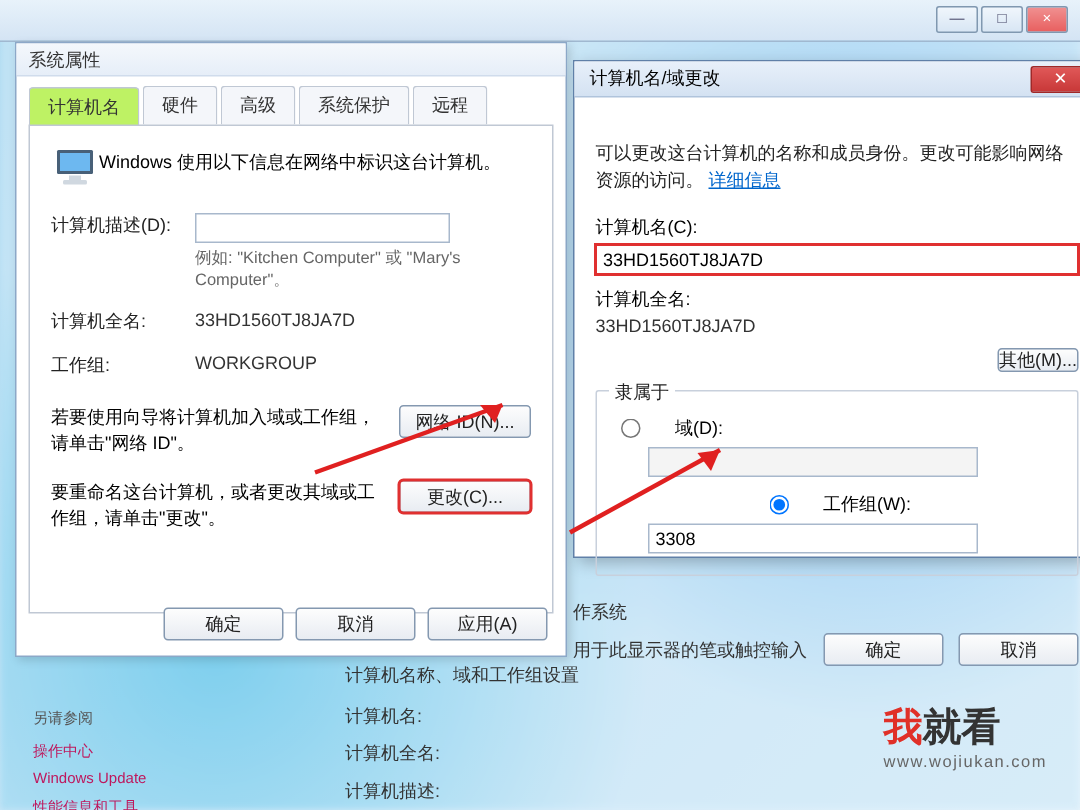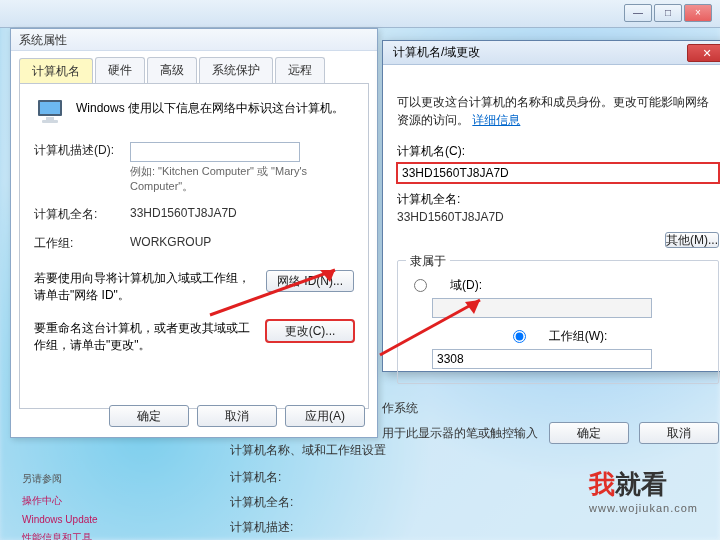--- a/index.html
+++ b/index.html
@@ -10,23 +10,23 @@
 .topchrome { position: absolute; top: 0; left: 0; right: 0; height: 28px; background: linear-gradient(#e8f2fa, #d4e4f4); border-bottom: 1px solid #a0b8d0; }
 .winbtns { position: absolute; top: 4px; right: 8px; display: flex; gap: 2px; }
 .winbtn { width: 28px; height: 18px; border: 1px solid #8098b0; background: linear-gradient(#f0f6fc, #d8e6f4); border-radius: 2px; font-size: 10px; text-align: center; line-height: 16px; color: #446; }
 .winbtn.close { background: linear-gradient(#f09090, #e86060); color: #fff; }
 
 
 .dlg1 { position: absolute; top: 28px; left: 10px; width: 368px; height: 410px; background: #fff; border: 1px solid #8ca8c8; box-shadow: 2px 2px 6px rgba(0,0,0,0.15); }
 .dlg1 .titlebar { height: 22px; background: linear-gradient(#f4f8fc, #e6eef8); padding: 3px 8px; border-bottom: 1px solid #d0dcec; font-size: 12px; color: #333; }
 .tabs { display: flex; padding: 6px 8px 0 8px; }
 .tab { padding: 4px 12px; border: 1px solid #c0c8d4; border-bottom: none; background: #f4f6fa; font-size: 12px; margin-right: 2px; border-radius: 3px 3px 0 0; color: #333; }
-.tab.active { background: #fef9c3; position: relative; top: 1px; }
+.tab.active { background: #bef264; position: relative; top: 1px; }
 .dlg1 .panel { margin: 0 8px 8px 8px; border: 1px solid #c0c8d4; padding: 12px 14px; height: 326px; position: relative; }
-.iconrow { display: flex; gap: 10px; margin-bottom: 14px; }
+.iconrow { display: flex; margin-bottom: 14px; }
 .compicon { width: 32px; height: 32px; }
 .row { display: flex; margin: 12px 0; align-items: flex-start; }
 .row .lbl { width: 96px; color: #222; }
 .row .val { flex: 1; color: #333; }
 .hint { color: #666; font-size: 11px; margin-top: 2px; }
 .txtinput { width: 170px; height: 20px; border: 1px solid #a8b8cc; background: #fff; padding: 1px 3px; font-size: 12px; }
 .btn { min-width: 80px; height: 22px; border: 1px solid #8498b0; background: linear-gradient(#fdfdfd, #e8ecf2); border-radius: 3px; font-size: 12px; color: #222; text-align: center; line-height: 20px; cursor: pointer; user-select: none; }
 .btn.wide { min-width: 88px; }
 .dlg1 .footer { position: absolute; bottom: 10px; right: 12px; display: flex; gap: 8px; }
 

